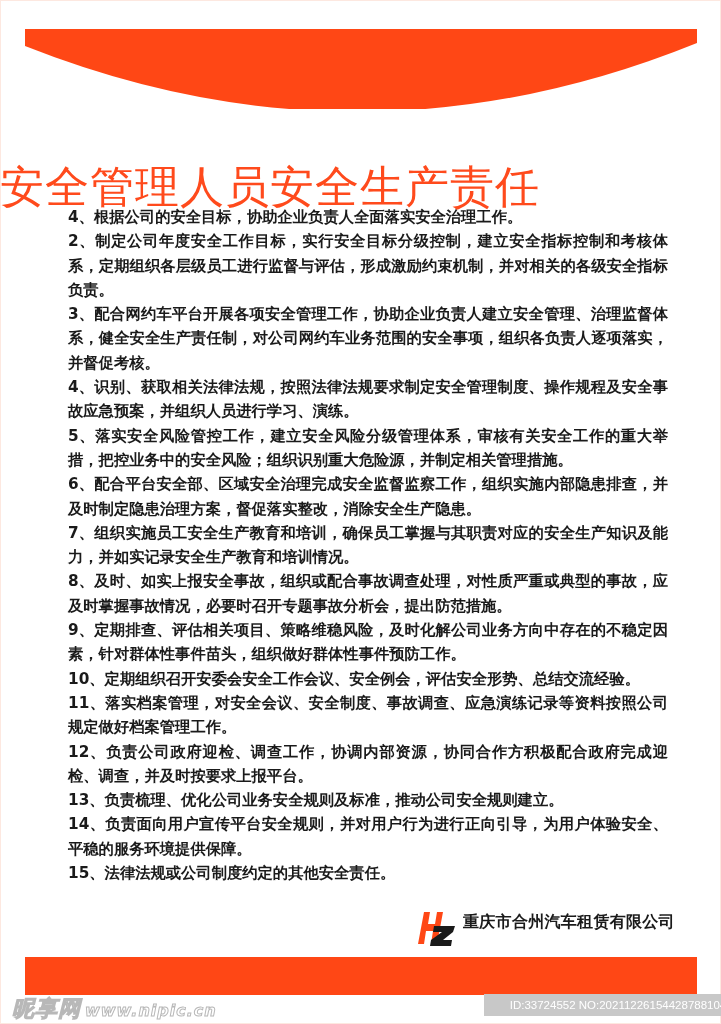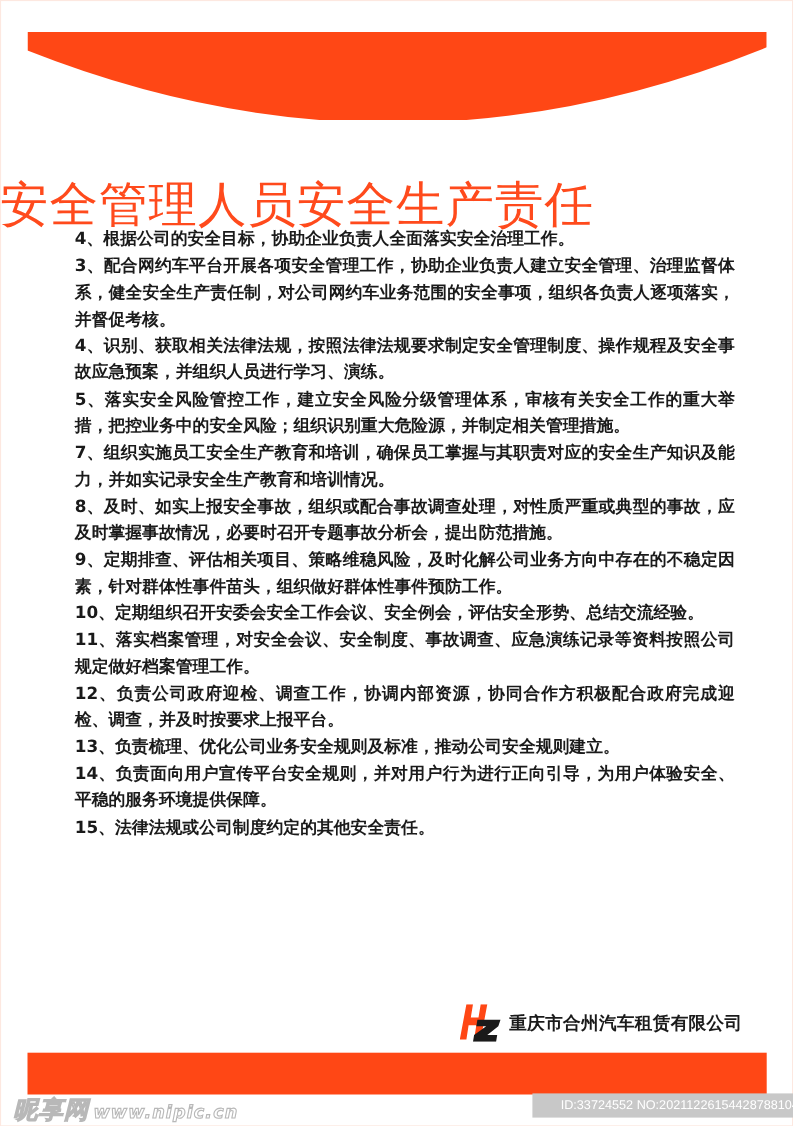--- a/index.html
+++ b/index.html
@@ -20,21 +20,21 @@
     font-size: 44px; letter-spacing: 1px; color: #ff4a1c; font-weight: normal;
     line-height: 60px;
   }
   .content {
     position: absolute; left: 68px; top: 205px; width: 600px;
     font-size: 15.3px; line-height: 24.3px; color: #1a1a1a; font-weight: bold;
   }
   .item { margin: 0; text-align: justify; }
   .company {
     position: absolute; left: 418px; top: 912px; height: 36px;
-    display: flex; align-items: center;
+    display: flex; align-items: flex-start;
   }
   .logo { width: 38px; height: 34px; margin-right: 7px; }
   .company-name { font-size: 16px; font-weight: bold; color: #1a1a1a; letter-spacing: 0.3px; }
   .bottom-bar {
     position: absolute; left: 25px; top: 957px; width: 672px; height: 38px;
     background: #ff4715;
   }
   .wm-left {
     position: absolute; left: 12px; top: 994px; font-size: 22px; font-style: italic;
     color: #ffffff; -webkit-text-stroke: 1px #b8b8b8; font-weight: bold; letter-spacing: 1px;
@@ -52,23 +52,25 @@
 <div class="frame"></div>
 
 <svg class="top-arc" viewBox="0 0 672 80" preserveAspectRatio="none">
   <path d="M0,0 L672,0 L672,14 Q336,150 0,17 Z" fill="#ff4715"></path>
 </svg>
 
 <h1 class="title">安全管理人员安全生产责任</h1>
 
 <div class="content">
   <p class="item">4、根据公司的安全目标，协助企业负责人全面落实安全治理工作。</p>
+  <p class="item">2、制定公司年度安全工作目标，实行安全目标分级控制，建立安全指标控制和考核体系，定期组织各层级员工进行监督与评估，形成激励约束机制，并对相关的各级安全指标负责。</p>
   <p class="item">3、配合网约车平台开展各项安全管理工作，协助企业负责人建立安全管理、治理监督体系，健全安全生产责任制，对公司网约车业务范围的安全事项，组织各负责人逐项落实，并督促考核。</p>
   <p class="item">4、识别、获取相关法律法规，按照法律法规要求制定安全管理制度、操作规程及安全事故应急预案，并组织人员进行学习、演练。</p>
   <p class="item">5、落实安全风险管控工作，建立安全风险分级管理体系，审核有关安全工作的重大举措，把控业务中的安全风险；组织识别重大危险源，并制定相关管理措施。</p>
+  <p class="item">6、配合平台安全部、区域安全治理完成安全监督监察工作，组织实施内部隐患排查，并及时制定隐患治理方案，督促落实整改，消除安全生产隐患。</p>
   <p class="item">7、组织实施员工安全生产教育和培训，确保员工掌握与其职责对应的安全生产知识及能力，并如实记录安全生产教育和培训情况。</p>
   <p class="item">8、及时、如实上报安全事故，组织或配合事故调查处理，对性质严重或典型的事故，应及时掌握事故情况，必要时召开专题事故分析会，提出防范措施。</p>
   <p class="item">9、定期排查、评估相关项目、策略维稳风险，及时化解公司业务方向中存在的不稳定因素，针对群体性事件苗头，组织做好群体性事件预防工作。</p>
   <p class="item">10、定期组织召开安委会安全工作会议、安全例会，评估安全形势、总结交流经验。</p>
   <p class="item">11、落实档案管理，对安全会议、安全制度、事故调查、应急演练记录等资料按照公司规定做好档案管理工作。</p>
   <p class="item">12、负责公司政府迎检、调查工作，协调内部资源，协同合作方积极配合政府完成迎检、调查，并及时按要求上报平台。</p>
   <p class="item">13、负责梳理、优化公司业务安全规则及标准，推动公司安全规则建立。</p>
   <p class="item">14、负责面向用户宣传平台安全规则，并对用户行为进行正向引导，为用户体验安全、平稳的服务环境提供保障。</p>
   <p class="item">15、法律法规或公司制度约定的其他安全责任。</p>
 </div>

